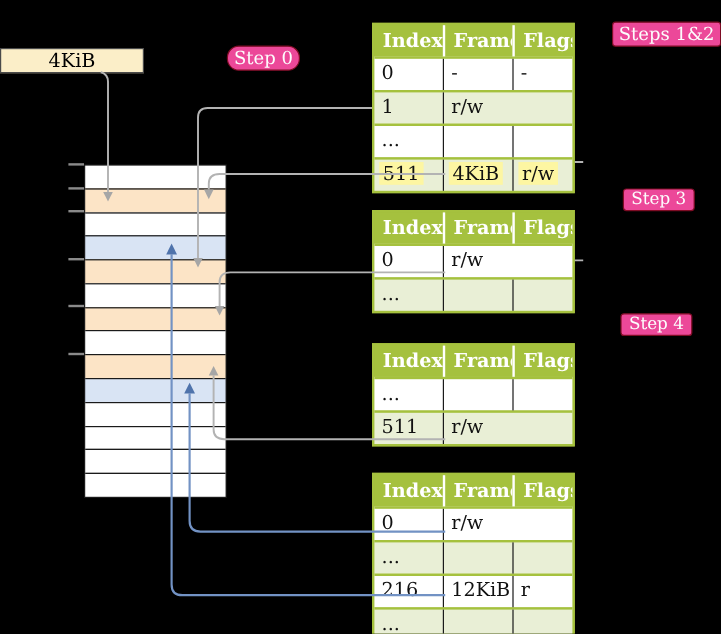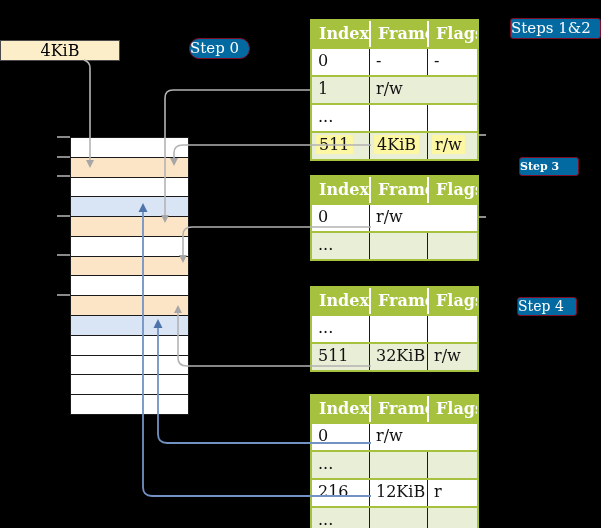--- a/index.html
+++ b/index.html
@@ -12,27 +12,27 @@
 
   
   #framebox{
     position:absolute;left:0;top:40px;width:120px;height:21px;
     background:#fbeec8;border:1px solid #4a4a4a;box-sizing:border-box;
     text-align:center;font-size:16px;line-height:19px;color:#000;
   }
 
   
   .steplabel{
-    position:absolute;background:#0369a1;border:1px solid #7e0c24;border-radius:3px;
-    color:#fdfdfd;box-sizing:border-box;font-size:15px;
+    position:absolute;background:#ec4899;border:1px solid #7e0c24;border-radius:3px;
+    color:#fdfdfd;text-align:center;box-sizing:border-box;font-size:15px;
   }
   #step0  {left:189px;top:38px; width:61px;height:21px;line-height:19px;border-radius:10px;}
   #steps12{left:510px;top:18px; width:91px;height:21px;line-height:19px;}
-  #step3  {left:519px;top:157px;width:60px;height:19px;line-height:17px;font-size:11px;font-weight:bold;}
-  #step4  {left:517px;top:261px;width:60px;height:19px;line-height:17px;font-size:14px;margin-top:36px;}
+  #step3  {left:519px;top:157px;width:60px;height:19px;line-height:17px;font-size:14px;}
+  #step4  {left:517px;top:261px;width:60px;height:19px;line-height:17px;font-size:14px;}
 
   
   #memcol{
     position:absolute;left:70px;top:137px;width:119px;height:278px;
     border:1px solid #1a1a1a;box-sizing:border-box;
     display:flex;flex-direction:column;
   }
   .mrow{flex:1;border-top:1px solid #1a1a1a;}
   .mrow:first-child{border-top:none;}
   .mrow.white{background:#ffffff;}
@@ -149,21 +149,20 @@
           <div class="t-cell">Frame</div>
           <div class="t-cell">Flags</div>
         </div>
         <div class="t-row">
           <div class="t-cell">...</div>
           <div class="t-cell"></div>
           <div class="t-cell"></div>
         </div>
         <div class="t-row alt">
           <div class="t-cell">511</div>
-          <div class="t-cell">32KiB</div>
           <div class="t-cell">r/w</div>
         </div>
       </div>
       <div class="ptable" style="top: 394px;">
         <div class="t-head">
           <div class="t-cell">Index</div>
           <div class="t-cell">Frame</div>
           <div class="t-cell">Flags</div>
         </div>
         <div class="t-row">

